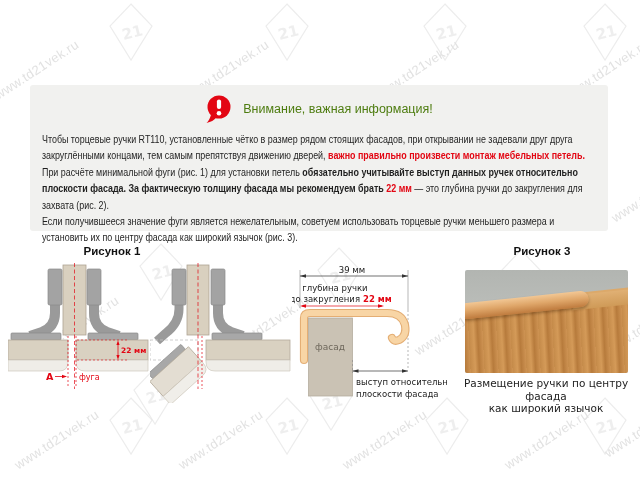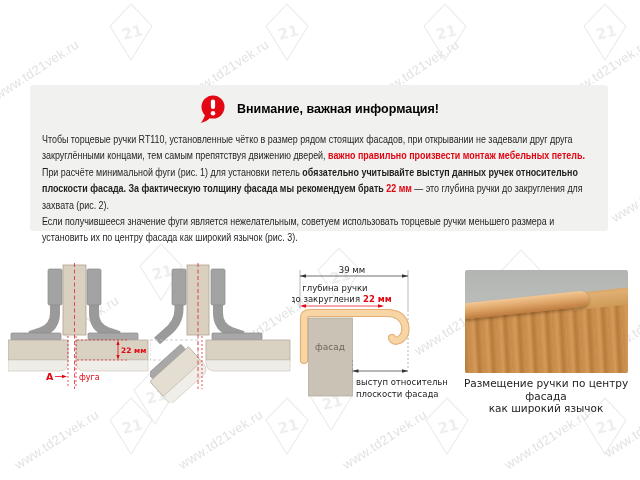--- a/index.html
+++ b/index.html
@@ -11,21 +11,21 @@
       transform:rotate(-33deg);letter-spacing:.4px;pointer-events:none;}
   .logo21{position:absolute;opacity:.65;pointer-events:none;}
   .logo21 path{fill:none;stroke:#e3e3e3;stroke-width:1.2;}
   .logo21 text{fill:#e6e6e6;font-size:15px;font-weight:bold;font-family:"DejaVu Sans",sans-serif;}
 
   
   .info-box{position:absolute;left:30px;top:85px;width:578px;height:146px;
             background:#f1f1ef;border-radius:3px;}
   .warn-header{display:flex;justify-content:center;align-items:center;gap:10px;
                padding-top:9px;height:30px;}
-  .warn-title{font-size:12.5px;font-weight:bold;color:#000000;}
+  .warn-title{font-size:12.5px;font-weight:normal;color:#4d7c0f;}
   .body-text{margin:7px 0 0 12px;width:720px;transform:scaleX(0.775);
              transform-origin:0 0;font-size:11.5px;line-height:16.4px;color:#1f1f1f;}
   .body-text p{margin:0;}
   .seg-b{font-weight:bold;}
   .seg-r{font-weight:bold;color:#e30613;}
 
   
   .fig-caption{position:absolute;top:245px;width:120px;text-align:center;
                font-size:11.5px;font-weight:bold;color:#111;}
   .cap1{left:52px;} .cap2{left:285px;} .cap3{left:482px;}
@@ -139,20 +139,22 @@
       </svg>
       <span class="warn-title">Внимание, важная информация!</span>
     </div>
     <div class="body-text">
       <p><span>Чтобы  торцевые ручки RT110, установленные чётко в размер рядом стоящих фасадов, при открывании не задевали друг друга закруглёнными концами, тем самым препятствуя движению дверей, </span><span class="seg-r">важно правильно произвести монтаж мебельных петель.</span></p>
       <p><span>При расчёте минимальной фуги (рис. 1) для установки петель </span><span class="seg-b">обязательно учитывайте выступ данных ручек относительно плоскости фасада. За фактическую толщину фасада мы рекомендуем брать </span><span class="seg-r">22 мм</span><span> — это глубина ручки до закругления для захвата (рис. 2).</span></p>
       <p><span>Если получившееся значение фуги является нежелательным, советуем использовать торцевые ручки меньшего размера и установить их по центру фасада как широкий язычок (рис. 3).</span></p>
     </div>
   </div>
 
+  <div class="fig-caption cap1">Рисунок 1</div>
+  <div class="fig-caption cap3">Рисунок 3</div>
 
   <svg class="figsvg" style="left:8px;top:263px" width="145" height="140" viewBox="0 0 145 140">
 
     <path d="M47,10 L47,50 Q47,64 34,69 L22,73" stroke="#9a9a9a" stroke-width="10" fill="none"></path>
     <path d="M86,10 L86,50 Q86,64 99,69 L111,73" stroke="#9a9a9a" stroke-width="10" fill="none"></path>
 
     <rect x="55" y="2" width="23" height="70" fill="#d9d0bf" stroke="#aea393" stroke-width="0.8"></rect>
 
     <rect x="40" y="6" width="14" height="36" rx="1.5" fill="#a3a3a3" stroke="#8a8a8a" stroke-width="0.7"></rect>
     <rect x="79" y="6" width="14" height="36" rx="1.5" fill="#a3a3a3" stroke="#8a8a8a" stroke-width="0.7"></rect>

